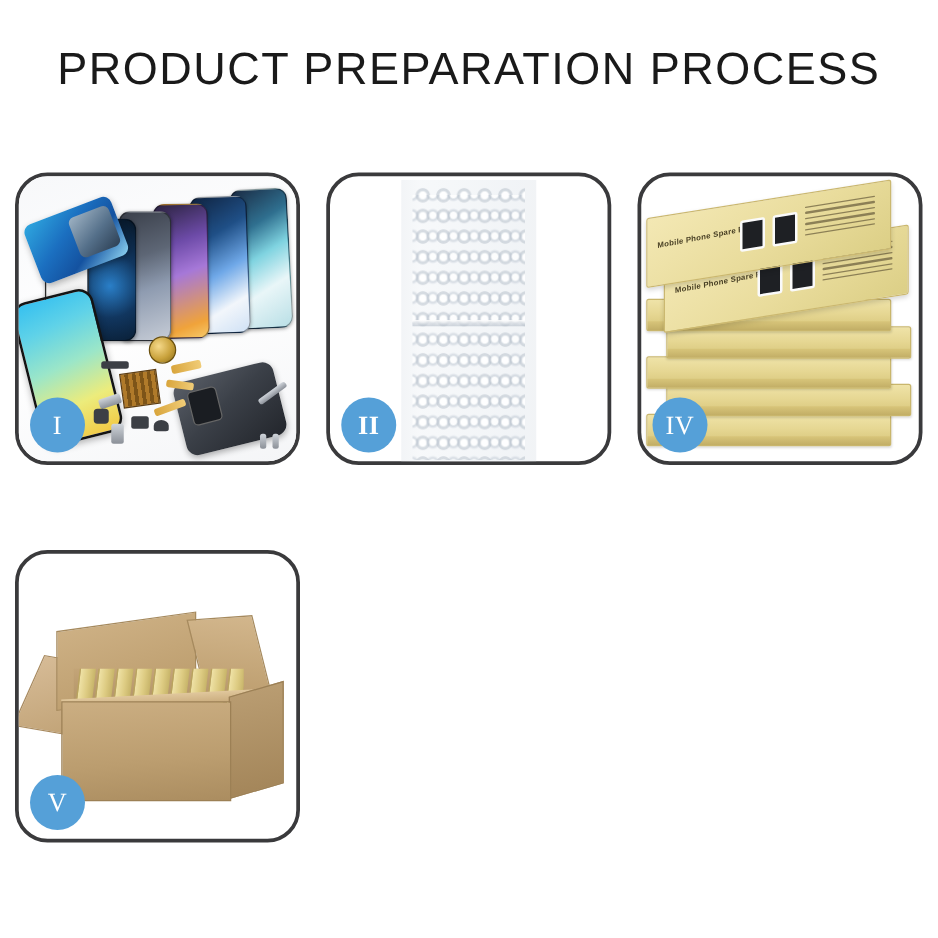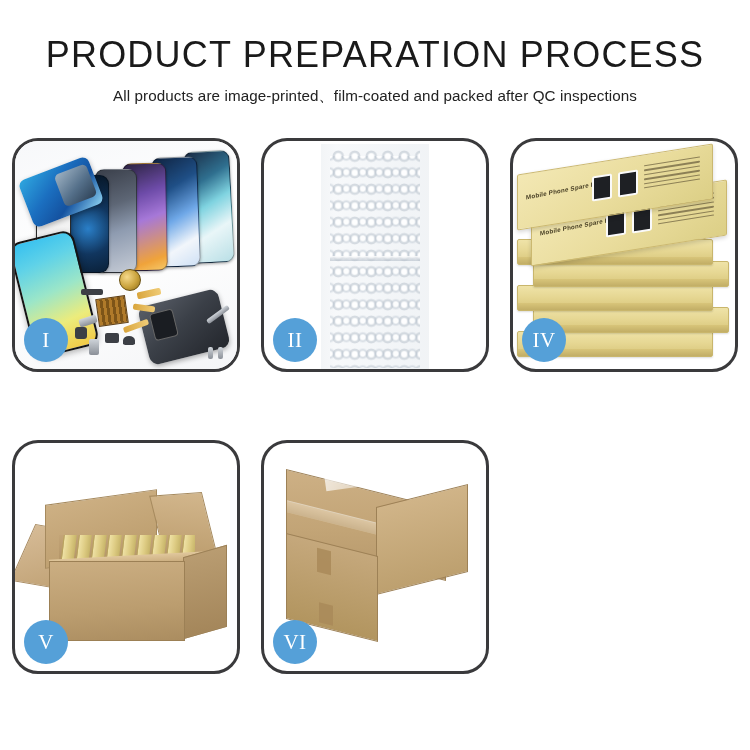--- a/index.html
+++ b/index.html
@@ -138,21 +138,21 @@
     background: radial-gradient(circle at 35% 35%, #f5d98a 0%, #c9a23c 55%, #8a6b18 100%);
     border: 1px solid #6b5110;
   }
   .part {
     position: absolute; background: #3c3f45; border-radius: 2px;
   }
   .part.flx { background: linear-gradient(90deg,#d9a53c,#f0cc77); }
   .part.sil { background: linear-gradient(180deg,#cfd4da,#8b9098); }
 
   
-  .p2 { background: #ffffff; }
+  .p2 { background: #ffffff; font-weight: bold; }
   .bubble-sheet {
     position: absolute; left: 50%; top: 3px; transform: translateX(-50%);
     width: 108px; height: 228px;
     background: linear-gradient(90deg,
         rgba(232,236,240,.55) 0%, rgba(246,248,250,.9) 14%,
         rgba(240,243,246,.95) 86%, rgba(230,234,238,.55) 100%);
   }
   .bubbles {
     position: absolute; left: 9px; top: 4px; right: 9px; bottom: 4px;
     background-image:
@@ -350,21 +350,20 @@
     pointer-events:none;
   }
 </style>
 </head>
 <body>
 
 <div class="page">
 
   <div class="header">
     <div class="title">PRODUCT PREPARATION PROCESS</div>
-    <div class="subtitle">All products are image-printed、film-coated and packed after QC inspections</div>
   </div>
 
   <div class="grid">
 
     <div class="panel p1">
       <div class="panel-stage">
         <div class="wash"></div>
         <div class="scr scr-a"></div>
         <div class="scr scr-b"></div>
         <div class="scr scr-c"></div>
@@ -470,29 +469,15 @@
             <i style="left:107px;"></i>
             <i style="left:122px;"></i>
         </div>
         <div class="c-rim"></div>
         <div class="c-side"></div>
         <div class="c-body"></div>
       </div>
       <div class="badge">V</div>
     </div>
 
-    <div class="panel p6">
-      <div class="panel-stage">
-        <div class="sc-top">
-          <div class="tape"></div>
-        </div>
-        <div class="sc-right"></div>
-        <div class="sc-left">
-          <div class="t1"></div>
-          <div class="t2"></div>
-        </div>
-        <div class="sc-sheen"></div>
-      </div>
-      <div class="badge">VI</div>
-    </div>
 
   </div>
 </div>
 
 </body></html>

